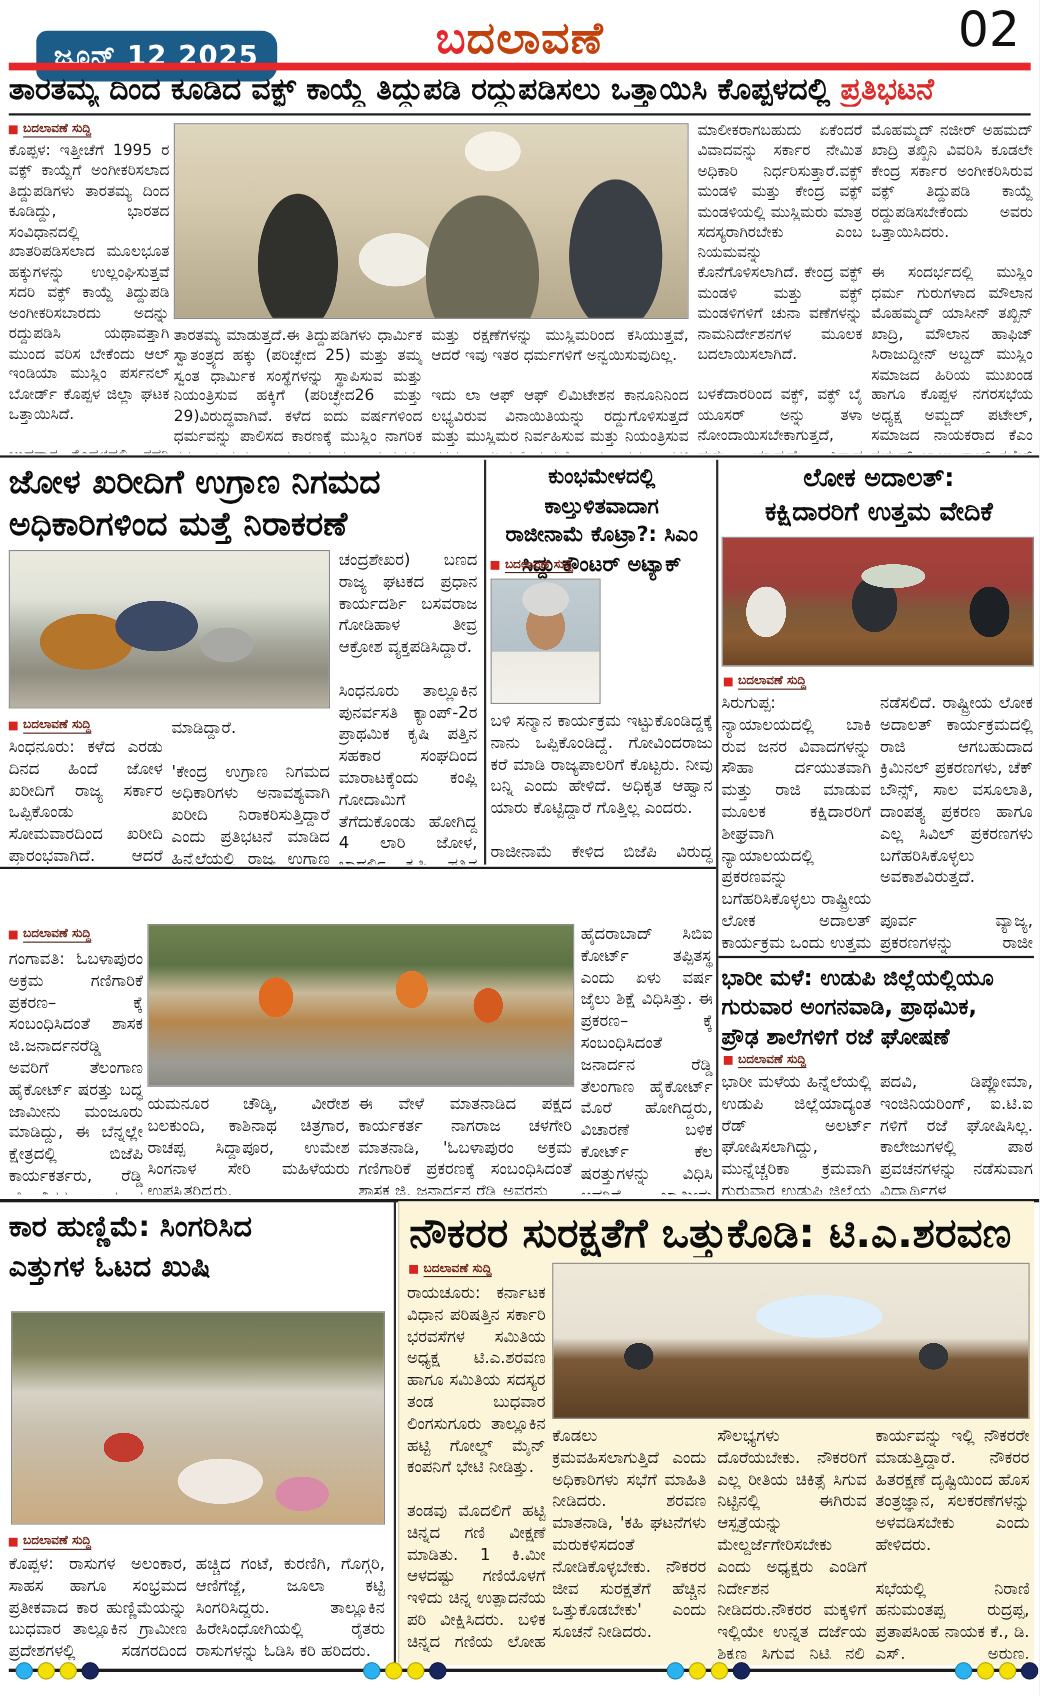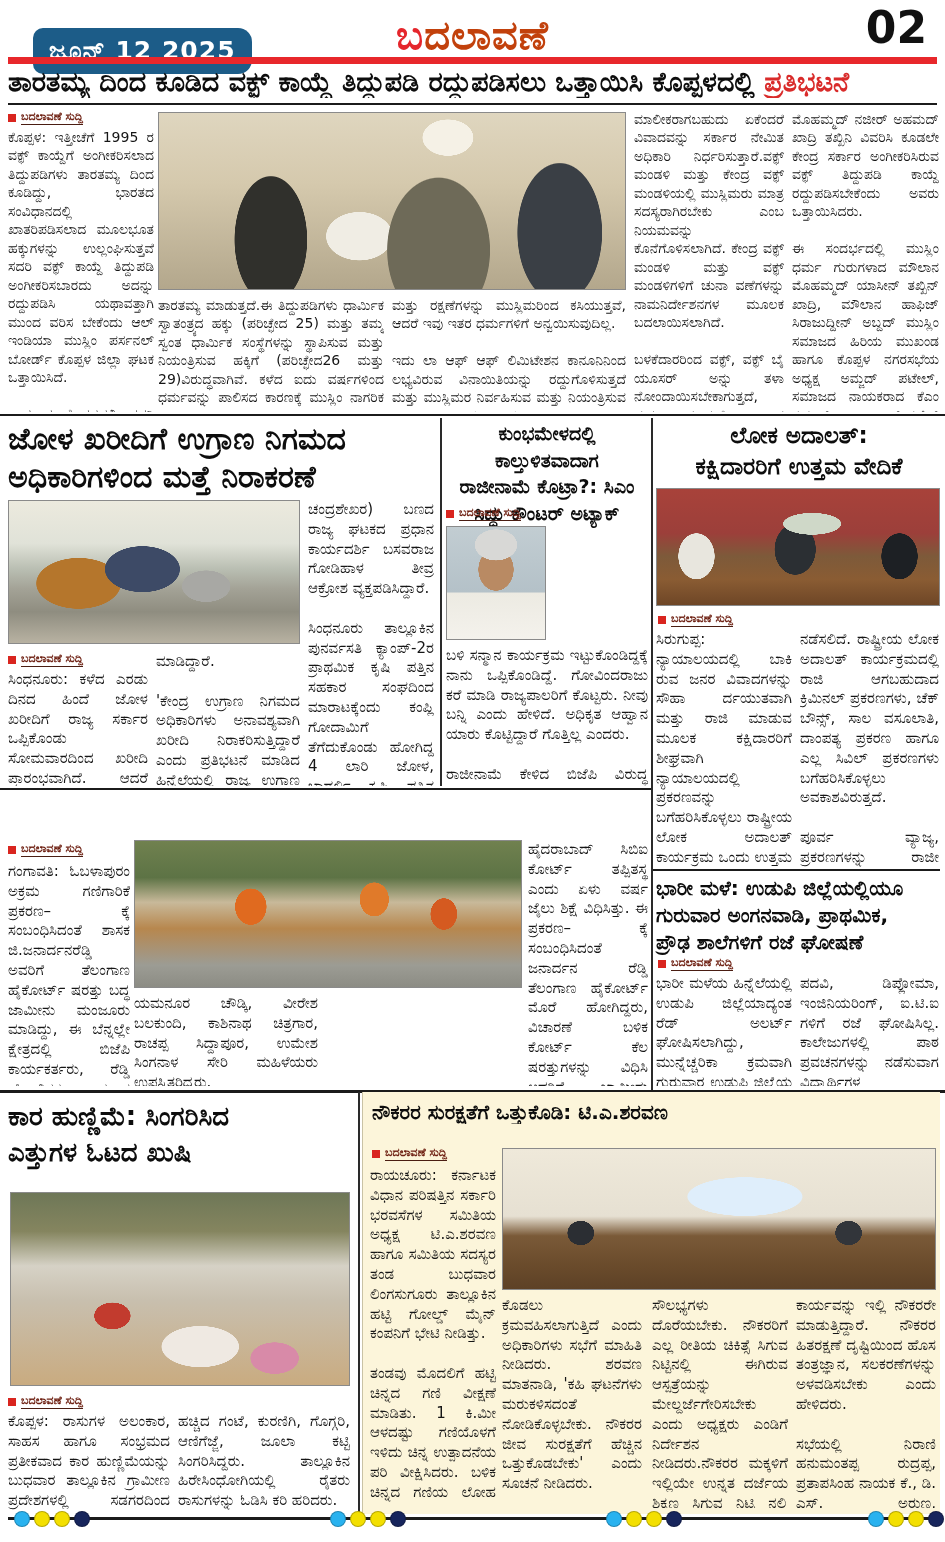--- a/index.html
+++ b/index.html
@@ -5,21 +5,21 @@
   html,body{margin:0;padding:0;background:#e8e8e8;}
   .page{position:relative;width:945px;height:1542px;background:#ffffff;margin:0 auto;
         font-family:"DejaVu Sans","Liberation Sans",sans-serif;color:#1a1a1a;overflow:hidden;}
   .abs{position:absolute;}
   
   .date-badge{background:#1c5c88;color:#fff;border-radius:10px 14px 14px 10px;
               font-size:25px;font-weight:700;line-height:46px;padding:0 16px;letter-spacing:1px;}
   .masthead{width:100%;text-align:center;font-size:40px;font-weight:800;letter-spacing:1px;}
   .masthead .m-red{color:#e5262c;}
   .masthead .m-blue{color:#c2410c;}
-  .pageno{font-size:44px;font-weight:700;color:#111;}
+  .pageno{font-size:44px;font-weight:400;color:#111;}
   .redbar{background:#e8272b;height:7px;}
   .hrule{background:#1b1b1b;}
   .vrule{background:#2a2a2a;width:2px;}
   
   .hl{font-weight:800;color:#0d0d0d;white-space:pre-line;}
   .hl-1line{white-space:nowrap;overflow:hidden;}
   .accent{color:#d92b2a;}
   
   .byline{font-size:11px;font-weight:700;color:#6e2012;display:flex;align-items:center;gap:5px;}
   .byline .sq{width:8px;height:8px;background:#d9251f;display:inline-block;}
@@ -185,41 +185,42 @@
   <div class="abs hrule" style="left:0;width:651px;top:788px;height:2px;"></div>
 
   <div class="abs byline" style="left:8px;top:842px;">
     <span class="sq"></span>
     <span class="bt">ಬದಲಾವಣೆ ಸುದ್ದಿ</span>
   </div>
   <div class="abs col col-s" style="left:8px;top:862px;width:122px;height:224px;">ಗಂಗಾವತಿ: ಓಬಳಾಪುರಂ ಅಕ್ರಮ ಗಣಿಗಾರಿಕೆ ಪ್ರಕರಣ– ಕ್ಕೆ ಸಂಬಂಧಿಸಿದಂತೆ ಶಾಸಕ ಜಿ.ಜನಾರ್ದನರೆಡ್ಡಿ ಅವರಿಗೆ ತೆಲಂಗಾಣ ಹೈಕೋರ್ಟ್ ಷರತ್ತು ಬದ್ಧ ಜಾಮೀನು ಮಂಜೂರು ಮಾಡಿದ್ದು, ಈ ಬೆನ್ನಲ್ಲೇ ಕ್ಷೇತ್ರದಲ್ಲಿ ಬಿಜೆಪಿ ಕಾರ್ಯಕರ್ತರು, ರೆಡ್ಡಿ ಬೆಂಬಲಿಗರು ಬುಧವಾರ ಗಾಂಧಿ ವೃತ್ತದಲ್ಲಿ ಸಂಭ್ರಮಾಚರಣೆ</div>
   <div class="abs ph ph-reddy" style="left:134px;top:840px;width:388px;height:148px;"></div>
   <div class="abs col col-s" style="left:528px;top:840px;width:120px;height:246px;">ಹೈದರಾಬಾದ್ ಸಿಬಿಐ ಕೋರ್ಟ್ ತಪ್ಪಿತಸ್ಥ ಎಂದು ಏಳು ವರ್ಷ ಜೈಲು ಶಿಕ್ಷೆ ವಿಧಿಸಿತ್ತು. ಈ ಪ್ರಕರಣ– ಕ್ಕೆ ಸಂಬಂಧಿಸಿದಂತೆ ಜನಾರ್ದನ ರೆಡ್ಡಿ ತೆಲಂಗಾಣ ಹೈಕೋರ್ಟ್ ಮೊರೆ ಹೋಗಿದ್ದರು, ವಿಚಾರಣೆ ಬಳಿಕ ಕೋರ್ಟ್ ಕೆಲ ಷರತ್ತುಗಳನ್ನು ವಿಧಿಸಿ ಅವರಿಗೆ ಜಾಮೀನು ನೀಡಿದೆ. ಈ ಬೆಳವಣಿಗೆ ಪಕ್ಷದ ಎಲ್ಲ ಕಾರ್ಯಕರ್ತರಿಗೆ ಮತ್ತು ಬೆಂಬಲಿಗರಿಗೆ ಖುಷಿ ತಂದಿದೆ. ಕೆಲವೇ ದಿನಗಳಲ್ಲಿ ಶಾಸಕರು ಕ್ಷೇತ್ರಕ್ಕೆ ಬರಲಿದ್ದು, ಅಭಿವೃದ್ಧಿ ಕೆಲಸಗಳನ್ನು ಕೈಗೊಳ್ಳಲಿದ್ದಾರೆ' ಎಂದರು.</div>
   <div class="abs col col-s" style="left:134px;top:994px;width:184px;height:92px;">ಯಮನೂರ ಚೌಡ್ಕಿ, ವೀರೇಶ ಬಲಕುಂದಿ, ಕಾಶಿನಾಥ ಚಿತ್ರಗಾರ, ರಾಚಪ್ಪ ಸಿದ್ದಾಪೂರ, ಉಮೇಶ ಸಿಂಗನಾಳ ಸೇರಿ ಮಹಿಳೆಯರು ಉಪಸ್ಥಿತರಿದ್ದರು.</div>
+  <div class="abs col col-s" style="left:326px;top:994px;width:194px;height:92px;">ಈ ವೇಳೆ ಮಾತನಾಡಿದ ಪಕ್ಷದ ಕಾರ್ಯಕರ್ತ ನಾಗರಾಜ ಚಳಗೇರಿ ಮಾತನಾಡಿ, 'ಓಬಳಾಪುರಂ ಅಕ್ರಮ ಗಣಿಗಾರಿಕೆ ಪ್ರಕರಣಕ್ಕೆ ಸಂಬಂಧಿಸಿದಂತೆ ಶಾಸಕ ಜಿ. ಜನಾರ್ದನ ರೆಡ್ಡಿ ಅವರನ್ನು</div>
 
   <div class="abs hrule" style="left:0;right:0;top:1090px;height:3px;"></div>
 
   <div class="abs hl" style="left:8px;top:1098px;width:344px;font-size:26px;line-height:1.4;">ಕಾರ ಹುಣ್ಣಿಮೆ: ಸಿಂಗರಿಸಿದ
 ಎತ್ತುಗಳ ಓಟದ ಖುಷಿ</div>
   <div class="abs ph ph-bulls" style="left:10px;top:1192px;width:340px;height:194px;"></div>
   <div class="abs byline" style="left:8px;top:1394px;">
     <span class="sq"></span>
     <span class="bt">ಬದಲಾವಣೆ ಸುದ್ದಿ</span>
   </div>
   <div class="abs col col-s" style="left:8px;top:1412px;width:162px;height:98px;">ಕೊಪ್ಪಳ: ರಾಸುಗಳ ಅಲಂಕಾರ, ಸಾಹಸ ಹಾಗೂ ಸಂಭ್ರಮದ ಪ್ರತೀಕವಾದ ಕಾರ ಹುಣ್ಣಿಮೆಯನ್ನು ಬುಧವಾರ ತಾಲ್ಲೂಕಿನ ಗ್ರಾಮೀಣ ಪ್ರದೇಶಗಳಲ್ಲಿ ಸಡಗರದಿಂದ ಆಚರಿಸಲಾಯಿತು.
 
 ರೈತರು ಬೆಳಗ್ಗೆ ಎತ್ತು ಹೋರಿಗಳ ಸ್ನಾನ ಮಾಡಿಸಿ ಬಣ್ಣಗಳಿಂದ ಅಲಂಕಾರ ಮಾಡಿದರು. ಕೊಂಬುಗಳಿಗೆ ವಿವಿಧ ಬಣ್ಣಗಳ ಗುಲಾಲ್</div>
   <div class="abs col col-s" style="left:178px;top:1412px;width:172px;height:98px;">ಹಚ್ಚಿದ ಗಂಟೆ, ಕುರಣಿಗಿ, ಗೊಗ್ಗರಿ, ಆಣಿಗೆಜ್ಜೆ, ಜೂಲಾ ಕಟ್ಟಿ ಸಿಂಗರಿಸಿದ್ದರು. ತಾಲ್ಲೂಕಿನ ಹಿರೇಸಿಂಧೋಗಿಯಲ್ಲಿ ರೈತರು ರಾಸುಗಳನ್ನು ಓಡಿಸಿ ಕರಿ ಹರಿದರು.
 
 ಬಣ್ಣಬಣ್ಣಗಳಿಂದ ಎತ್ತು ಹಾಗೂ ಹೋರಿಗಳನ್ನು ಅಲಂಕಾರ ಮಾಡಿ ಓಡಿಸುತ್ತಿದ್ದರೆ ಮಕ್ಕಳು ಹಾಗೂ ಮಹಿಳೆಯರು ಸಂಭ್ರಮದಿಂದ ನೋಡುತ್ತಿದ್ದರು. ಯುವಕರು ಕೇಕೆ ಹಾಕಿ ಖುಷಿ ಹಂಚಿಕೊಂಡರು.</div>
 
   <div class="abs vrule" style="left:358px;top:1092px;height:422px;"></div>
 
   <div class="abs ybox" style="left:362px;top:1092px;width:577px;height:422px;"></div>
-  <div class="abs hl hl-1line" style="left:372px;top:1100px;width:560px;font-size:20px;">ನೌಕರರ ಸುರಕ್ಷತೆಗೆ ಒತ್ತುಕೊಡಿ: ಟಿ.ಎ.ಶರವಣ</div>
+  <div class="abs hl hl-1line" style="left:372px;top:1100px;width:560px;font-size:37px;">ನೌಕರರ ಸುರಕ್ಷತೆಗೆ ಒತ್ತುಕೊಡಿ: ಟಿ.ಎ.ಶರವಣ</div>
   <div class="abs byline" style="left:372px;top:1146px;">
     <span class="sq"></span>
     <span class="bt">ಬದಲಾವಣೆ ಸುದ್ದಿ</span>
   </div>
   <div class="abs col col-s" style="left:370px;top:1166px;width:126px;height:340px;">ರಾಯಚೂರು: ಕರ್ನಾಟಕ ವಿಧಾನ ಪರಿಷತ್ತಿನ ಸರ್ಕಾರಿ ಭರವಸೆಗಳ ಸಮಿತಿಯ ಅಧ್ಯಕ್ಷ ಟಿ.ಎ.ಶರವಣ ಹಾಗೂ ಸಮಿತಿಯ ಸದಸ್ಯರ ತಂಡ ಬುಧವಾರ ಲಿಂಗಸುಗೂರು ತಾಲ್ಲೂಕಿನ ಹಟ್ಟಿ ಗೋಲ್ಡ್ ಮೈನ್ ಕಂಪನಿಗೆ ಭೇಟಿ ನೀಡಿತ್ತು.
 
 ತಂಡವು ಮೊದಲಿಗೆ ಹಟ್ಟಿ ಚಿನ್ನದ ಗಣಿ ವೀಕ್ಷಣೆ ಮಾಡಿತು. 1 ಕಿ.ಮೀ ಆಳದಷ್ಟು ಗಣಿಯೊಳಗೆ ಇಳಿದು ಚಿನ್ನ ಉತ್ಪಾದನೆಯ ಪರಿ ವೀಕ್ಷಿಸಿದರು. ಬಳಿಕ ಚಿನ್ನದ ಗಣಿಯ ಲೋಹ ವಿಭಾಗಕ್ಕೆ ತೆರಳಿ ವೀಕ್ಷಣೆ ನಡೆಸಿದರು.
 
 ಲೋಹ ವಿಭಾಗದ ಉಪಪ್ರಧಾನ ವ್ಯವಸ್ಥಾಪಕ ವಿಧಾತ್ರಿ ಅವರು, ಚಿನ್ನ ಸಂಸ್ಕರಣೆಯ ವಿಧಿವಿಧಾನಗಳ ಬಗ್ಗೆ ಶಾಸಕರಿಗೆ ಮಾಹಿತಿ ನೀಡಿದರು. ಬಳಿಕ ಕಂಪನಿಯ ಸಭಾಂಗಣದಲ್ಲಿ ಸಭೆ ನಡೆಯಿತು. ಕಂಪನಿಯ ನೌಕರರೊಬ್ಬರು ಮೃತಪಟ್ಟ ಬಗ್ಗೆ ಅಧ್ಯಕ್ಷರು ವಿವರಣೆ ಕೇಳಿದರು. ಕಂಪನಿಯಲ್ಲಿ ಪ್ರಗತಿ ಕಾರ್ಯ ನಡೆಯುವ ವೇಳೆ ಮಸೀನ್‌ನಲ್ಲಿ ಒಬ್ಬ ವ್ಯಕ್ತಿಯೊಬ್ಬರು ಪ್ರಾಣ ಕಳೆದುಕೊಂಡರು. ಕುಟುಂಬದವರಿಗೆ ಈಗಾಗಲೇ 5 ಲಕ್ಷ ಪರಿಹಾರ ನೀಡಲಾಗಿದೆ. ಮೃತನ ಪತ್ನಿಗೆ ವ್ಯಾನೇಜರ್ ದರ್ಜೆಯ ಹುದ್ದೆ ಕೆಲಸ</div>
   <div class="abs ph ph-meeting" style="left:502px;top:1148px;width:434px;height:142px;"></div>

